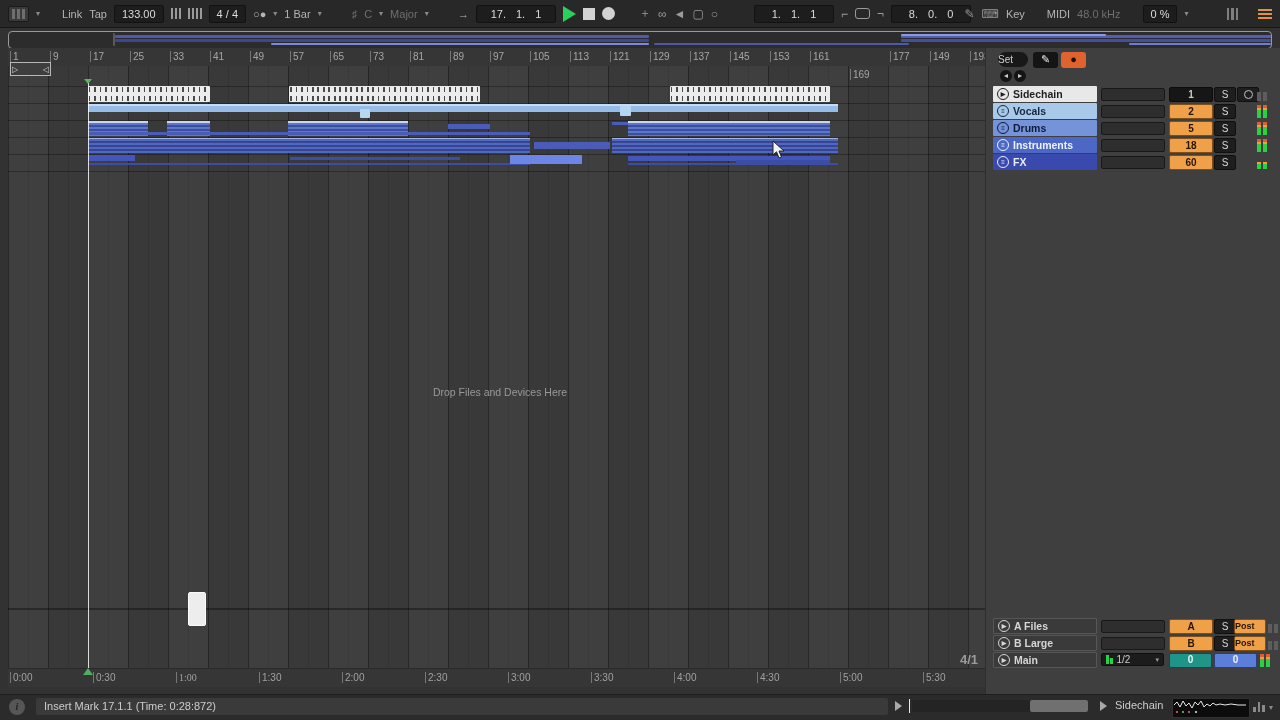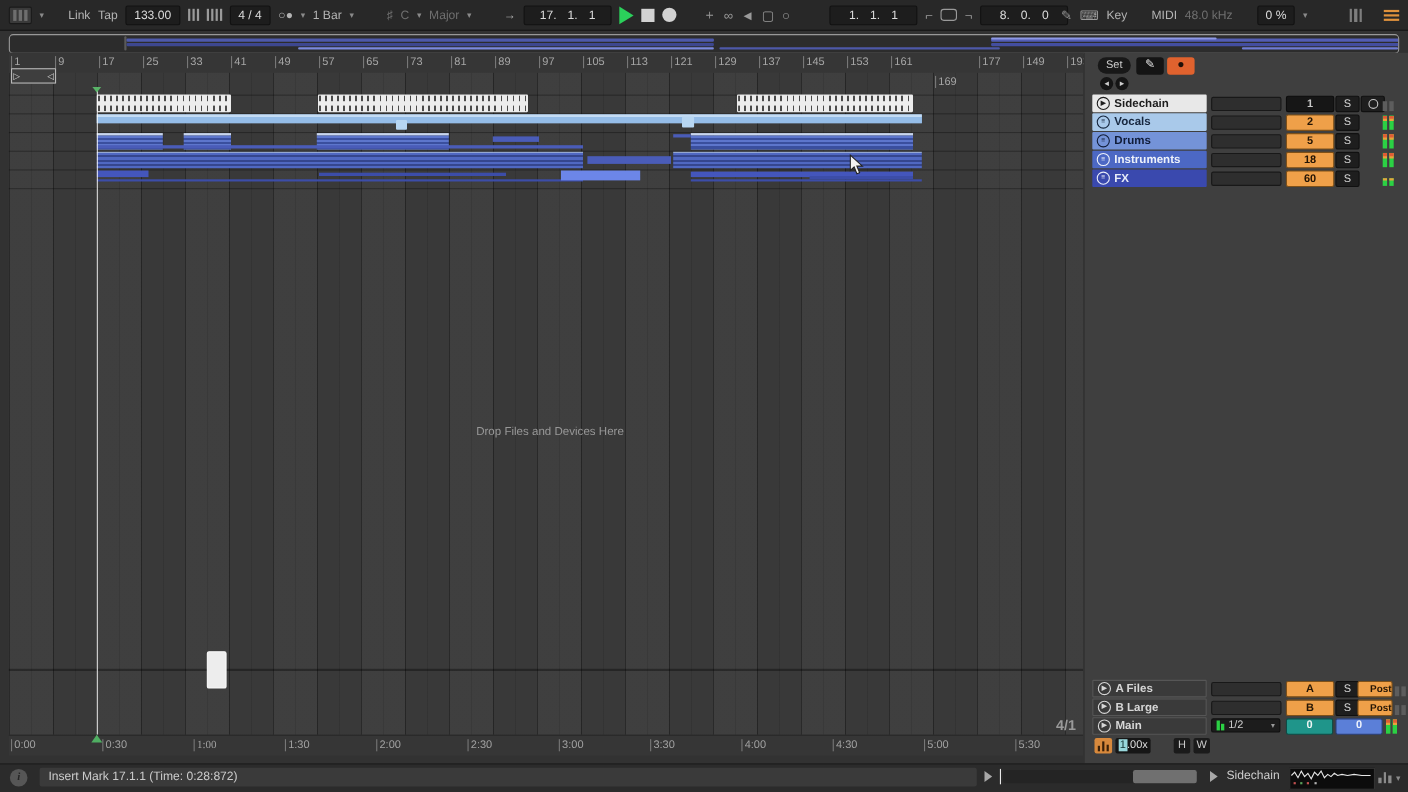--- a/index.html
+++ b/index.html
@@ -72,21 +72,21 @@
 
   
   #time-ruler{position:absolute;left:8px;top:668px;width:977px;height:18px;background:#363636;border-top:1px solid #2a2a2a;}
   .time-num{position:absolute;top:3px;font-size:10px;color:#a0a0a0;border-left:1px solid #777;padding-left:2px;line-height:11px;}
   #insert-bottom{position:absolute;left:83px;top:668px;width:0;height:0;border-left:5px solid transparent;
                  border-right:5px solid transparent;border-bottom:7px solid #4fae62;}
 
   
   #panel{position:absolute;left:985px;top:48px;width:295px;height:646px;background:#3f3f3f;border-left:1px solid #2d2d2d;}
   .set-pill{position:absolute;left:12px;top:4px;width:30px;height:15px;background:#181818;border-radius:8px;
-            color:#cfcfcf;font-size:10px;text-align:center;line-height:15px;}
+            color:#cfcfcf;font-size:10px;line-height:15px;}
   .ruler-btn{position:absolute;top:4px;width:25px;height:16px;background:#141414;border-radius:3px;
              color:#e6e6e6;font-size:11px;text-align:center;line-height:15px;}
   .btn-orange{background:#e0622e;color:#201008;}
   .nav-arrow{position:absolute;top:22px;width:12px;height:12px;background:#141414;border-radius:50%;
              color:#cccccc;font-size:8px;text-align:center;line-height:12px;}
 
   .trackrow{position:absolute;left:0;width:295px;height:16px;}
   .tname{position:absolute;left:7px;top:0;width:104px;height:16px;border-radius:1px;display:flex;align-items:center;
          gap:4px;padding-left:4px;font-size:10.5px;font-weight:700;overflow:hidden;white-space:nowrap;box-sizing:border-box;}
   .tcircle{flex:0 0 auto;width:10px;height:10px;border-radius:50%;border:1.2px solid currentColor;
@@ -94,21 +94,21 @@
   .tslider{position:absolute;left:115px;top:2px;width:62px;height:11px;background:#2e2e2e;border:1px solid #181818;border-radius:2px;}
   .tnum{position:absolute;left:183px;top:1px;width:42px;height:13px;border-radius:2px;font-size:10px;font-weight:700;
         text-align:center;line-height:13px;background:#efa049;color:#241505;border:1px solid #7e5018;}
   .tnum-off{background:#161616;color:#c8c8c8;border:1px solid #0c0c0c;}
   .tsolo{position:absolute;left:228px;top:1px;width:20px;height:13px;border-radius:2px;background:#1e1e1e;
          color:#d6d6d6;font-size:10px;text-align:center;line-height:13px;border:1px solid #101010;}
   .tarm{position:absolute;left:251px;top:1px;width:20px;height:13px;border-radius:2px;background:#1e1e1e;
         border:1px solid #101010;display:flex;align-items:center;justify-content:center;}
   .tarm i{width:7px;height:7px;border:1.4px solid #c4c4c4;border-radius:50%;}
   .tpost{position:absolute;left:248px;top:1px;width:30px;height:13px;border-radius:2px;background:#efa049;
-         color:#241505;font-size:9px;font-weight:700;text-align:right;line-height:13px;border:1px solid #7e5018;}
+         color:#241505;font-size:9px;font-weight:700;text-align:left;line-height:13px;border:1px solid #7e5018;}
   .tmeter{position:absolute;left:271px;top:1px;width:11px;height:14px;display:flex;gap:2px;align-items:flex-end;}
   .tmeter i{display:block;width:4px;background:#2bd144;}
   .tmeter.m-high i{height:13px;box-shadow:inset 0 3px 0 #e05c35,inset 0 5px 0 #e8a33c;}
   .tmeter.m-mid i{height:7px;box-shadow:inset 0 2px 0 #e8a33c;}
   .tmeter.m-off i{height:9px;background:#5d5d5d;box-shadow:none;}
 
   .cuebox{position:absolute;left:115px;top:1px;width:63px;height:13px;background:#1c1c1c;border:1px solid #101010;
           border-radius:2px;display:flex;align-items:center;gap:4px;padding:0 4px;box-sizing:border-box;}
   .cuebox .gbars{display:inline-flex;gap:1.5px;align-items:flex-end;height:9px;}
   .cuebox .gbars i{display:block;width:2.5px;background:#2bd144;}
@@ -454,30 +454,20 @@
           <div class="tmeter m-high" style="left: 274px;">
             <i></i>
             <i></i>
           </div>
         </div>
       </div>
   </div>
 
   <div id="grid-size">4/1</div>
 
-  <div id="zoomrow">
-    <div class="eq-icon">
-        <i style="height:5px;"></i>
-        <i style="height:9px;"></i>
-        <i style="height:6px;"></i>
-      </div>
-    <div class="zoombox"><span class="hl">1</span><span>.00x</span></div>
-    <div class="hw-btn" style="left:82px;">H</div>
-    <div class="hw-btn" style="left:100px;">W</div>
-  </div>
 
   <div id="statusbar">
     <div id="info-icon">i</div>
     <div id="status-msg">Insert Mark 17.1.1 (Time: 0:28:872)</div>
     <div class="mini-play" style="left:895px;"></div>
     <div id="scroll-line"></div>
     <div id="scroll-track">
         <div id="scroll-handle"></div>
       </div>
     <div class="mini-play" style="left:1100px;"></div>

